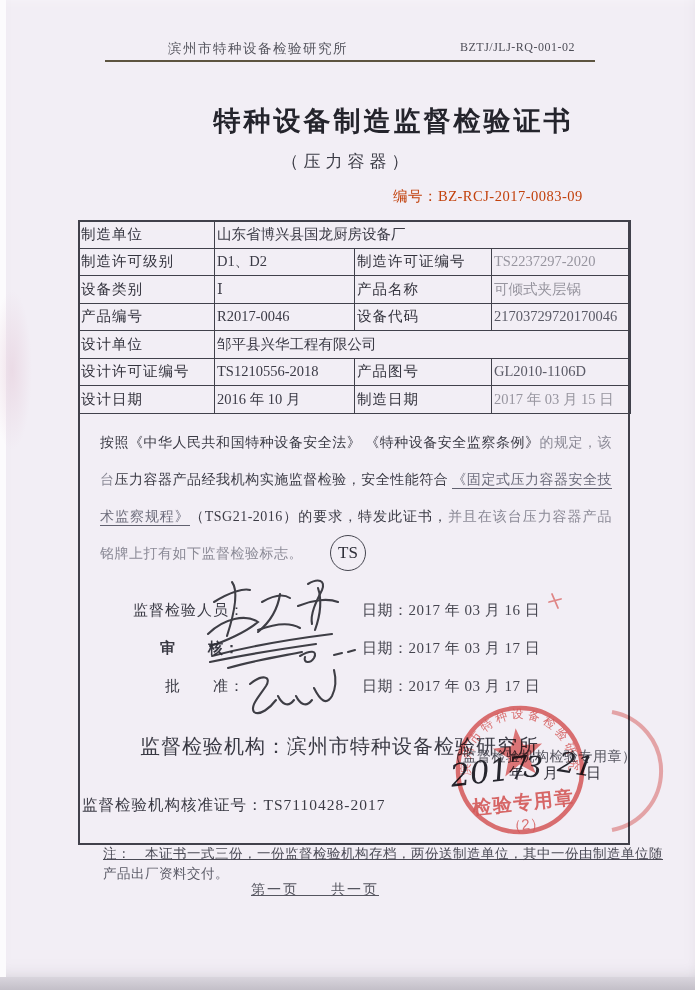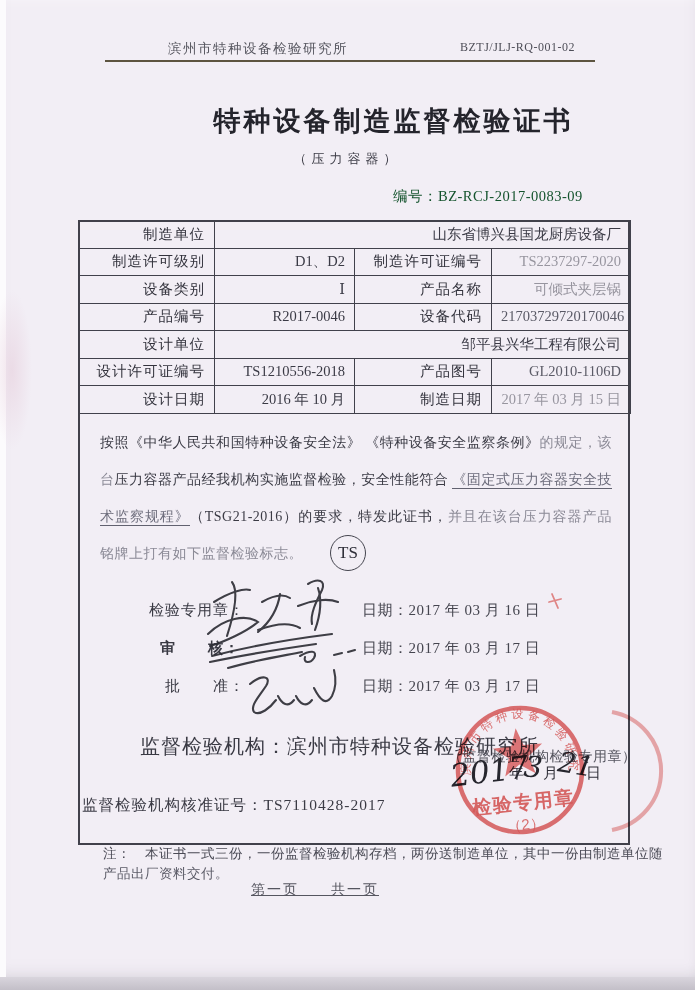--- a/index.html
+++ b/index.html
@@ -18,29 +18,29 @@
     background:radial-gradient(closest-side,rgba(226,196,212,.45),rgba(226,196,212,0));}
   .abs{position:absolute;}
   
   .hdr-org{left:168px;top:40px;font-size:13.5px;letter-spacing:1.5px;color:#56565f;}
   .hdr-code{left:460px;top:40px;font-size:12px;letter-spacing:.5px;color:#4e4e58;
     font-family:Liberation Serif, serif;}
   .hdr-rule{left:105px;top:60px;width:490px;height:2px;background:#5d5440;}
   
   .title{left:0;top:103px;width:695px;text-align:center;font-size:27px;font-weight:bold;
     letter-spacing:3px;color:#24242c;font-family:"Liberation Sans","DejaVu Sans",sans-serif;margin-left:46px;}
-  .subtitle{left:0;top:150px;width:695px;text-align:center;font-size:13px;
+  .subtitle{left:0;top:150px;width:695px;text-align:center;font-size:17px;
     letter-spacing:5px;color:#3b3b45;}
-  .certno{left:393px;top:187px;font-size:14.5px;color:#14532d;letter-spacing:.5px;}
+  .certno{left:393px;top:187px;font-size:14.5px;color:#c2410c;letter-spacing:.5px;}
   
   .bigbox{left:78px;top:220px;width:548px;height:621px;border:2px solid #41414b;}
   table.grid{position:absolute;left:78px;top:220px;width:552px;border-collapse:collapse;
     table-layout:fixed;font-size:14.5px;}
-  table.grid td{border:1.5px solid #41414b;height:26.5px;text-align:right;
-    padding:0 9px;overflow:hidden;white-space:nowrap;}
+  table.grid td{border:1.5px solid #41414b;height:26.5px;text-align:left;
+    padding:0 2px;overflow:hidden;white-space:nowrap;}
   td.lbl{color:#33333d;letter-spacing:1px;}
   .v-dark{color:#3a3a45;}
   .v-mid{color:#5a5a66;}
   .v-fade{color:#97959f;}
   
   .statement{left:100px;top:424px;width:512px;font-size:14px;line-height:37px;
     text-align:justify;color:#3b3b45;letter-spacing:.5px;}
   .seg-fade{color:#8b8a96;}
   .seg-underline{color:#6d6d7c;border-bottom:1.5px solid #61616f;padding-bottom:1px;}
   
@@ -63,21 +63,21 @@
   
   .hand{font-family:"DejaVu Serif",serif;font-style:italic;color:#26262e;}
   .hw-year{left:450px;top:753px;font-size:31px;transform:rotate(-7deg);}
   .hw-unit{font-size:15px;color:#2e2e38;font-style:normal;font-family:"Liberation Serif",serif;}
   .hw-u1{left:509px;top:764px;}
   .hw-month{left:524px;top:750px;font-size:29px;transform:rotate(6deg);}
   .hw-u2{left:543px;top:764px;}
   .hw-day{left:558px;top:748px;font-size:28px;transform:rotate(9deg);}
   .hw-u3{left:586px;top:764px;}
   
-  .note1{left:103px;top:845px;font-size:13.5px;color:#4a4a55;letter-spacing:.5px;}
+  .note1{left:103px;top:845px;font-size:13.5px;color:#4a4a55;letter-spacing:.5px;text-decoration:underline;}
   .note2{left:103px;top:865px;font-size:13.5px;color:#5a5a66;letter-spacing:.5px;}
   .pagefoot{left:0;top:881px;width:630px;text-align:center;font-size:14px;
     color:#55555f;letter-spacing:2px;text-decoration:underline;}
   
   svg.sigs{position:absolute;left:0;top:0;width:695px;height:990px;pointer-events:none;}
   svg.stamp{position:absolute;left:440px;top:690px;width:230px;height:170px;
     mix-blend-mode:multiply;opacity:.92;pointer-events:none;}
 </style>
 </head>
 <body>
@@ -145,21 +145,21 @@
     </tr>
   </tbody>
     </table>
 
   <div class="abs statement">
     <span>按照《中华人民共和国特种设备安全法》 《特种设备安全监察条例》</span><span class="seg-fade">的规定，该台</span><span>压力容器产品经我机构实施监督检验，安全性能符合 </span><span class="seg-underline">《固定式压力容器安全技术监察规程》</span><span>（TSG21-2016）的要求，特发此证书，</span><span class="seg-fade">并且在该台压力容器产品铭牌上打有如下监督检验标志。</span>
   </div>
 
   <div class="abs tsmark">TS</div>
 
-  <div class="abs sigrow-label lab1">检验专用章：</div>
+  <div class="abs sigrow-label lab1">监督检验人员：</div>
   <div class="abs sig-date date1">日期：2017 年 03 月 16 日</div>
   <div class="abs sigrow-label lab2">审　　核：</div>
   <div class="abs sig-date date2">日期：2017 年 03 月 17 日</div>
   <div class="abs sigrow-label lab3">批　　准：</div>
   <div class="abs sig-date date3">日期：2017 年 03 月 17 日</div>
 
   <div class="abs agency">监督检验机构：滨州市特种设备检验研究所</div>
   <div class="abs sealnote">（监督检验机构检验专用章）</div>
   <div class="abs approval">监督检验机构核准证号：TS7110428-2017</div>
 

